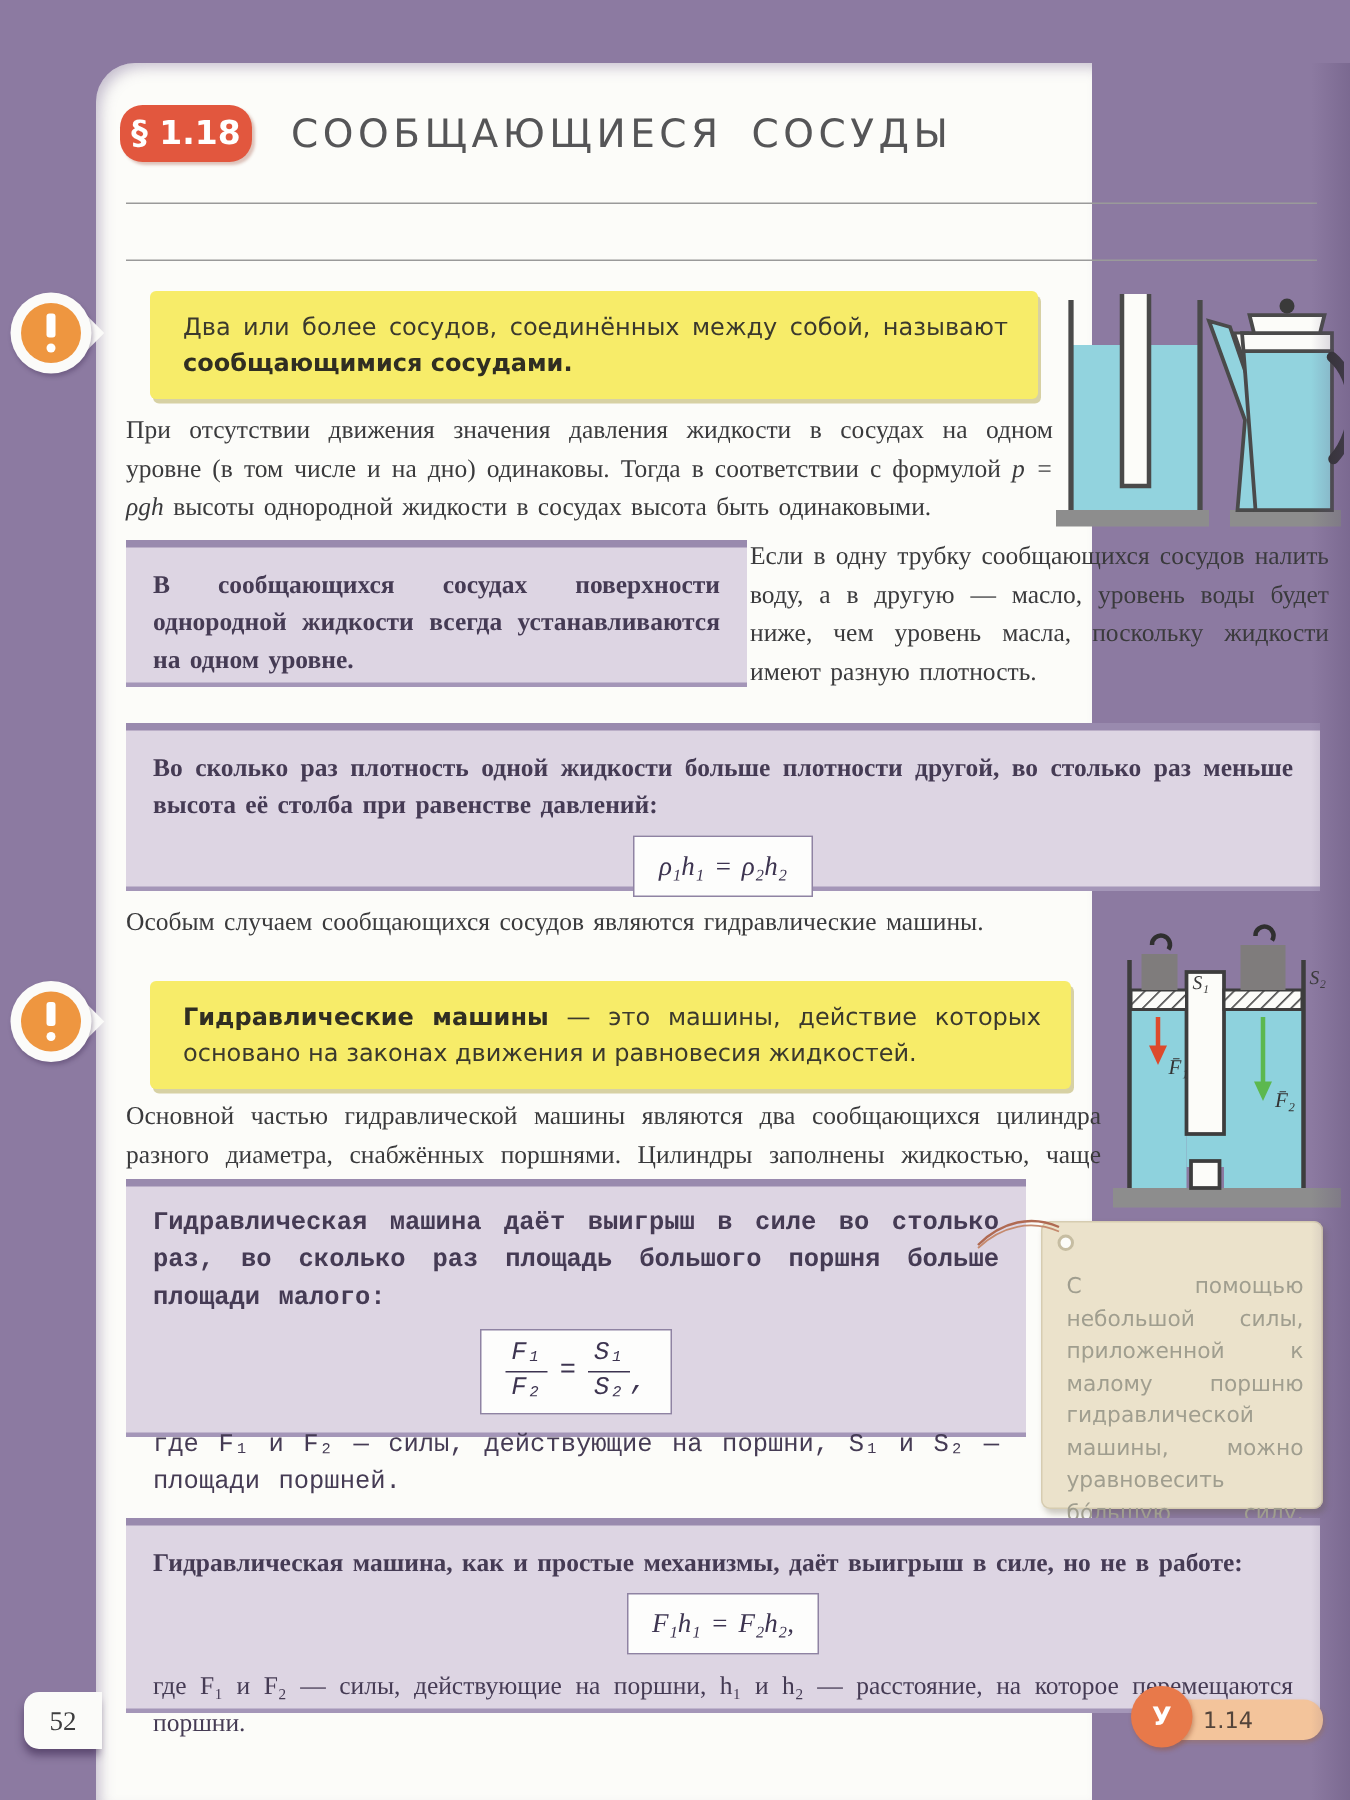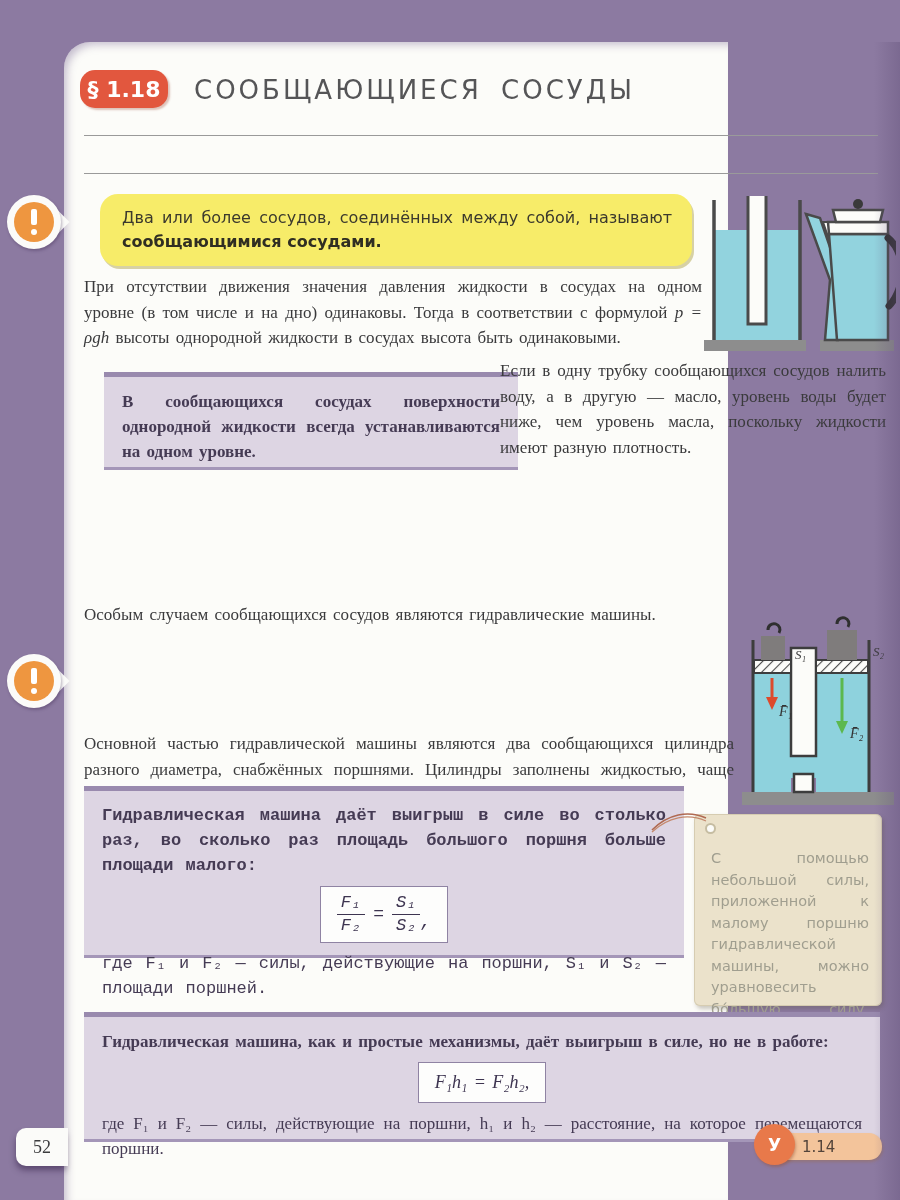--- a/index.html
+++ b/index.html
@@ -34,21 +34,21 @@
   }
   .hrule { position:absolute; left:20px; width:794px; height:1px; background:#9a9a9a; }
   .keywords {
     position:absolute; left:24px; top:101px; width:700px;
     font-family:"DejaVu Sans", sans-serif; font-size:15px; color:#5c5c5e;
   }
   .keywords .bullet { color:#8a8a8c; margin:0 7px 0 0; }
   .keywords .kw2-bullet { margin-left:14px; }
   
   .ybox {
-    position:absolute; background:#f7ec69; border-radius:18px;
+    position:absolute; background:#f7ec69; border-radius:4px;
     padding:12px 20px 12px 22px;
     font-family:"DejaVu Sans", sans-serif; font-size:16px; line-height:24px;
     color:#3b392d; text-align:justify;
     box-shadow:2px 3px 0 rgba(170,158,60,.45);
   }
   .ybox b { color:#302e22; }
   
   .m-icon { position:absolute; left:7px; width:72px; height:58px; z-index:20; }
   .m-icon .blob { position:absolute; left:0; top:0; width:54px; height:54px; background:#fbfbf9; border-radius:50%; box-shadow:1px 2px 3px rgba(60,40,80,.35); }
   .m-icon .tip { position:absolute; left:36px; top:16px; width:22px; height:22px; background:#fbfbf9; transform:rotate(45deg); }
@@ -176,28 +176,38 @@
         <path d="M186 46 C 203 60, 205 94, 187 114" stroke="#2f2f2f" stroke-width="7" fill="none" stroke-linecap="round"></path>
       </svg>
     </div>
 
     <p class="btext" style="left:20px; top:232px; width:618px;">
       <span>При отсутствии движения значения давления жидкости в сосудах на одном уровне (в том числе и на дно) одинаковы. Тогда в соответствии с формулой</span>
       <i>p = ρgh</i>
       <span>высоты однородной жидкости в сосудах высота быть одинаковыми.</span>
     </p>
 
-    <div class="pbox" style="left:20px; top:330px; width:414px; height:98px;margin-left:20px;">
+    <div class="pbox" style="left:20px; top:318px; width:414px; height:98px;">
       <span>В сообщающихся сосудах поверхности однородной жидкости всегда устанавливаются на одном уровне.</span>
     </div>
     <p class="btext" style="left:436px; top:316px; width:386px;">Если в одну трубку сообщающихся сосудов налить воду, а в другую — масло, уровень воды будет ниже, чем уровень масла, поскольку жидкости имеют разную плотность.</p>
 
+    <div class="pbox" style="left:20px; top:440px; width:796px; height:112px;">
+      <span>Во сколько раз плотность одной жидкости больше плотности другой, во столько раз меньше высота её столба при равенстве давлений:</span>
+      <div class="formula-row">
+        <span class="fchip">ρ₁h₁ = ρ₂h₂</span>
+      </div>
+    </div>
 
     <p class="btext" style="left:20px; top:560px; width:646px;">Особым случаем сообщающихся сосудов являются гидравлические машины.</p>
 
+    <div class="ybox" style="left:36px; top:612px; width:614px;">
+      <b>Гидравлические машины</b>
+      <span>— это машины, действие которых основано на законах движения и равновесия жидкостей.</span>
+    </div>
 
     <div style="position:absolute; left:674px; top:564px; width:160px; height:207px;">
       <svg width="160" height="207" viewBox="0 0 160 207">
         <defs>
           <pattern id="hatch" width="7" height="7" patternUnits="userSpaceOnUse" patternTransform="rotate(45)">
             <rect width="7" height="7" fill="#fcfcf9"></rect>
             <line x1="0" y1="0" x2="0" y2="7" stroke="#4a4a4a" stroke-width="2.2"></line>
           </pattern>
         </defs>
         <rect x="4" y="186" width="152" height="13" fill="#8d8d8d"></rect>

